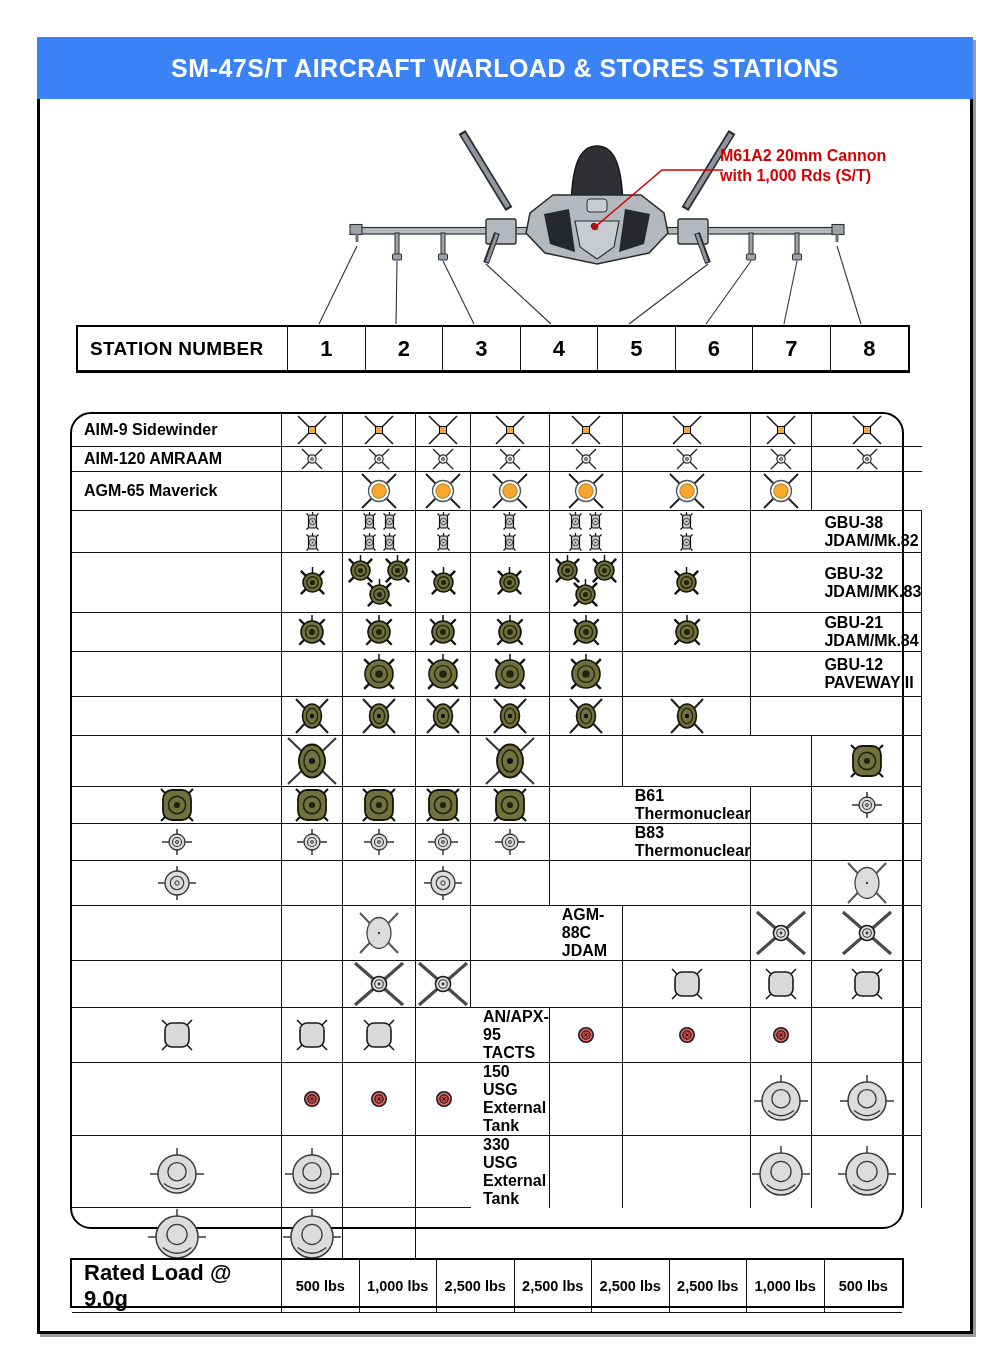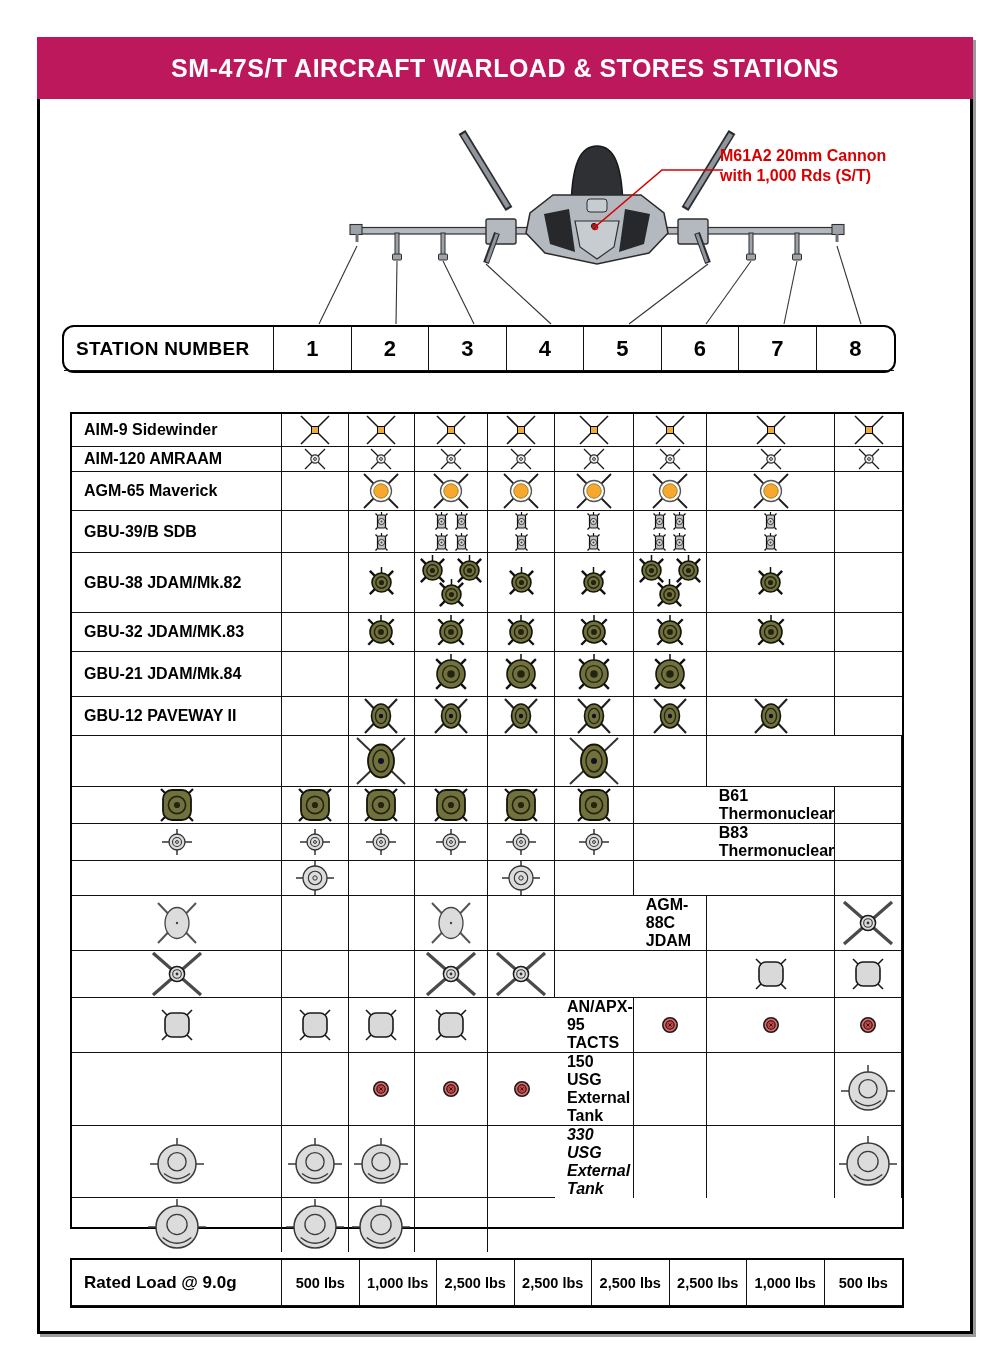--- a/index.html
+++ b/index.html
@@ -1,42 +1,42 @@
 <!DOCTYPE html>
 <html><head>
 <meta charset="utf-8">
 <style>
   html,body{margin:0;padding:0;background:#fff;}
   .page{position:relative;width:1008px;height:1368px;background:#fff;
         font-family:"Liberation Sans",sans-serif;overflow:hidden;}
   .frame{position:absolute;left:37px;top:37px;width:930px;height:1291px;
          border:3px solid #000;box-shadow:3px 3px 0 #9a9a9a;}
   .titlebar{position:absolute;left:37px;top:37px;width:936px;height:62px;
-            background:#be185d;color:#fff;display:flex;align-items:center;justify-content:center;
+            background:#3b82f6;color:#fff;display:flex;align-items:center;justify-content:center;
             font-size:25px;font-weight:bold;letter-spacing:.5px;}
   svg.layer{position:absolute;left:0;top:0;pointer-events:none;}
   .callout{position:absolute;left:720px;top:146px;color:#D80000;font-weight:bold;
            font-size:16px;line-height:20px;white-space:nowrap;}
   
   .gridtable{position:absolute;background:#fff;border:2.5px solid #000;display:grid;}
   .cell{border-right:1px solid #111;border-bottom:1px solid #111;display:flex;
         align-items:center;justify-content:center;overflow:visible;background:transparent;}
   .cell.lastcol{border-right:none;}
-  .cell.lastrow{border-bottom:none;font-style:italic;}
+  .cell.lastrow{border-bottom:none;}
   .labelcell{justify-content:flex-start;padding-left:12px;font-weight:bold;}
-  #station-table{left:62px;top:325px;width:830px;height:44px;
-                 grid-template-columns:210px repeat(8,1fr);grid-template-rows:1fr;border-radius:12px;}
+  #station-table{left:76px;top:325px;width:830px;height:44px;
+                 grid-template-columns:210px repeat(8,1fr);grid-template-rows:1fr;}
   #station-table .labelcell{font-size:19px;letter-spacing:.3px;}
   #station-table .numcell{font-size:22px;font-weight:bold;}
   #matrix-table{left:70px;top:412px;width:830px;height:813px;
-                grid-template-columns:210px repeat(8,1fr);grid-template-rows:repeat(18,1fr);}
+                grid-template-columns:210px repeat(8,1fr);grid-template-rows:repeat(18,1fr);border-radius:21px;}
   #matrix-table .labelcell{font-size:16px;}
   #rated-table{left:70px;top:1258px;width:830px;height:46px;
                grid-template-columns:210px repeat(8,1fr);grid-template-rows:1fr;}
-  #rated-table .labelcell{font-size:17px;}
+  #rated-table .labelcell{font-size:22px;}
   #rated-table .valcell{font-size:14.5px;font-weight:bold;}
   .icon{display:flex;}
   .icon svg{display:block;}
   .stack-v{display:flex;flex-direction:column;align-items:center;gap:1px;}
   .stack-h{display:flex;gap:5px;}
   .tri .stack-h{gap:2px;}
   .tri>.icon{margin-top:-12px;}
 </style>
 </head>
 <body>
@@ -379,21 +379,20 @@
             <g stroke="#1a1a1a" stroke-width="1.8">
    <line x1="4" y1="2" x2="38" y2="36"></line>
               <line x1="38" y1="2" x2="4" y2="36"></line>
             </g>
    <circle cx="21" cy="19" r="10.5" fill="#fff" stroke="#555" stroke-width="1.3"></circle>
    <circle cx="21" cy="19" r="7.2" fill="#F5A72E" stroke="#a98024" stroke-width="1"></circle>
           </svg>
         </span>
       </div>
       <div class="cell lastcol"></div>
-      <div class="cell labelcell">GBU-39/B SDB</div>
       <div class="cell"></div>
       <div class="cell">
         <div class="stack-v">
           <span class="icon">
             <svg width="15" height="20">
               <g stroke="#111" stroke-width="1.2">
    <line x1="3.5" y1="4.5" x2="1.5" y2="2.5"></line>
                 <line x1="11.5" y1="4.5" x2="13.5" y2="2.5"></line>
    <line x1="3.5" y1="16.5" x2="1.5" y2="18.5"></line>
                 <line x1="11.5" y1="16.5" x2="13.5" y2="18.5"></line>

